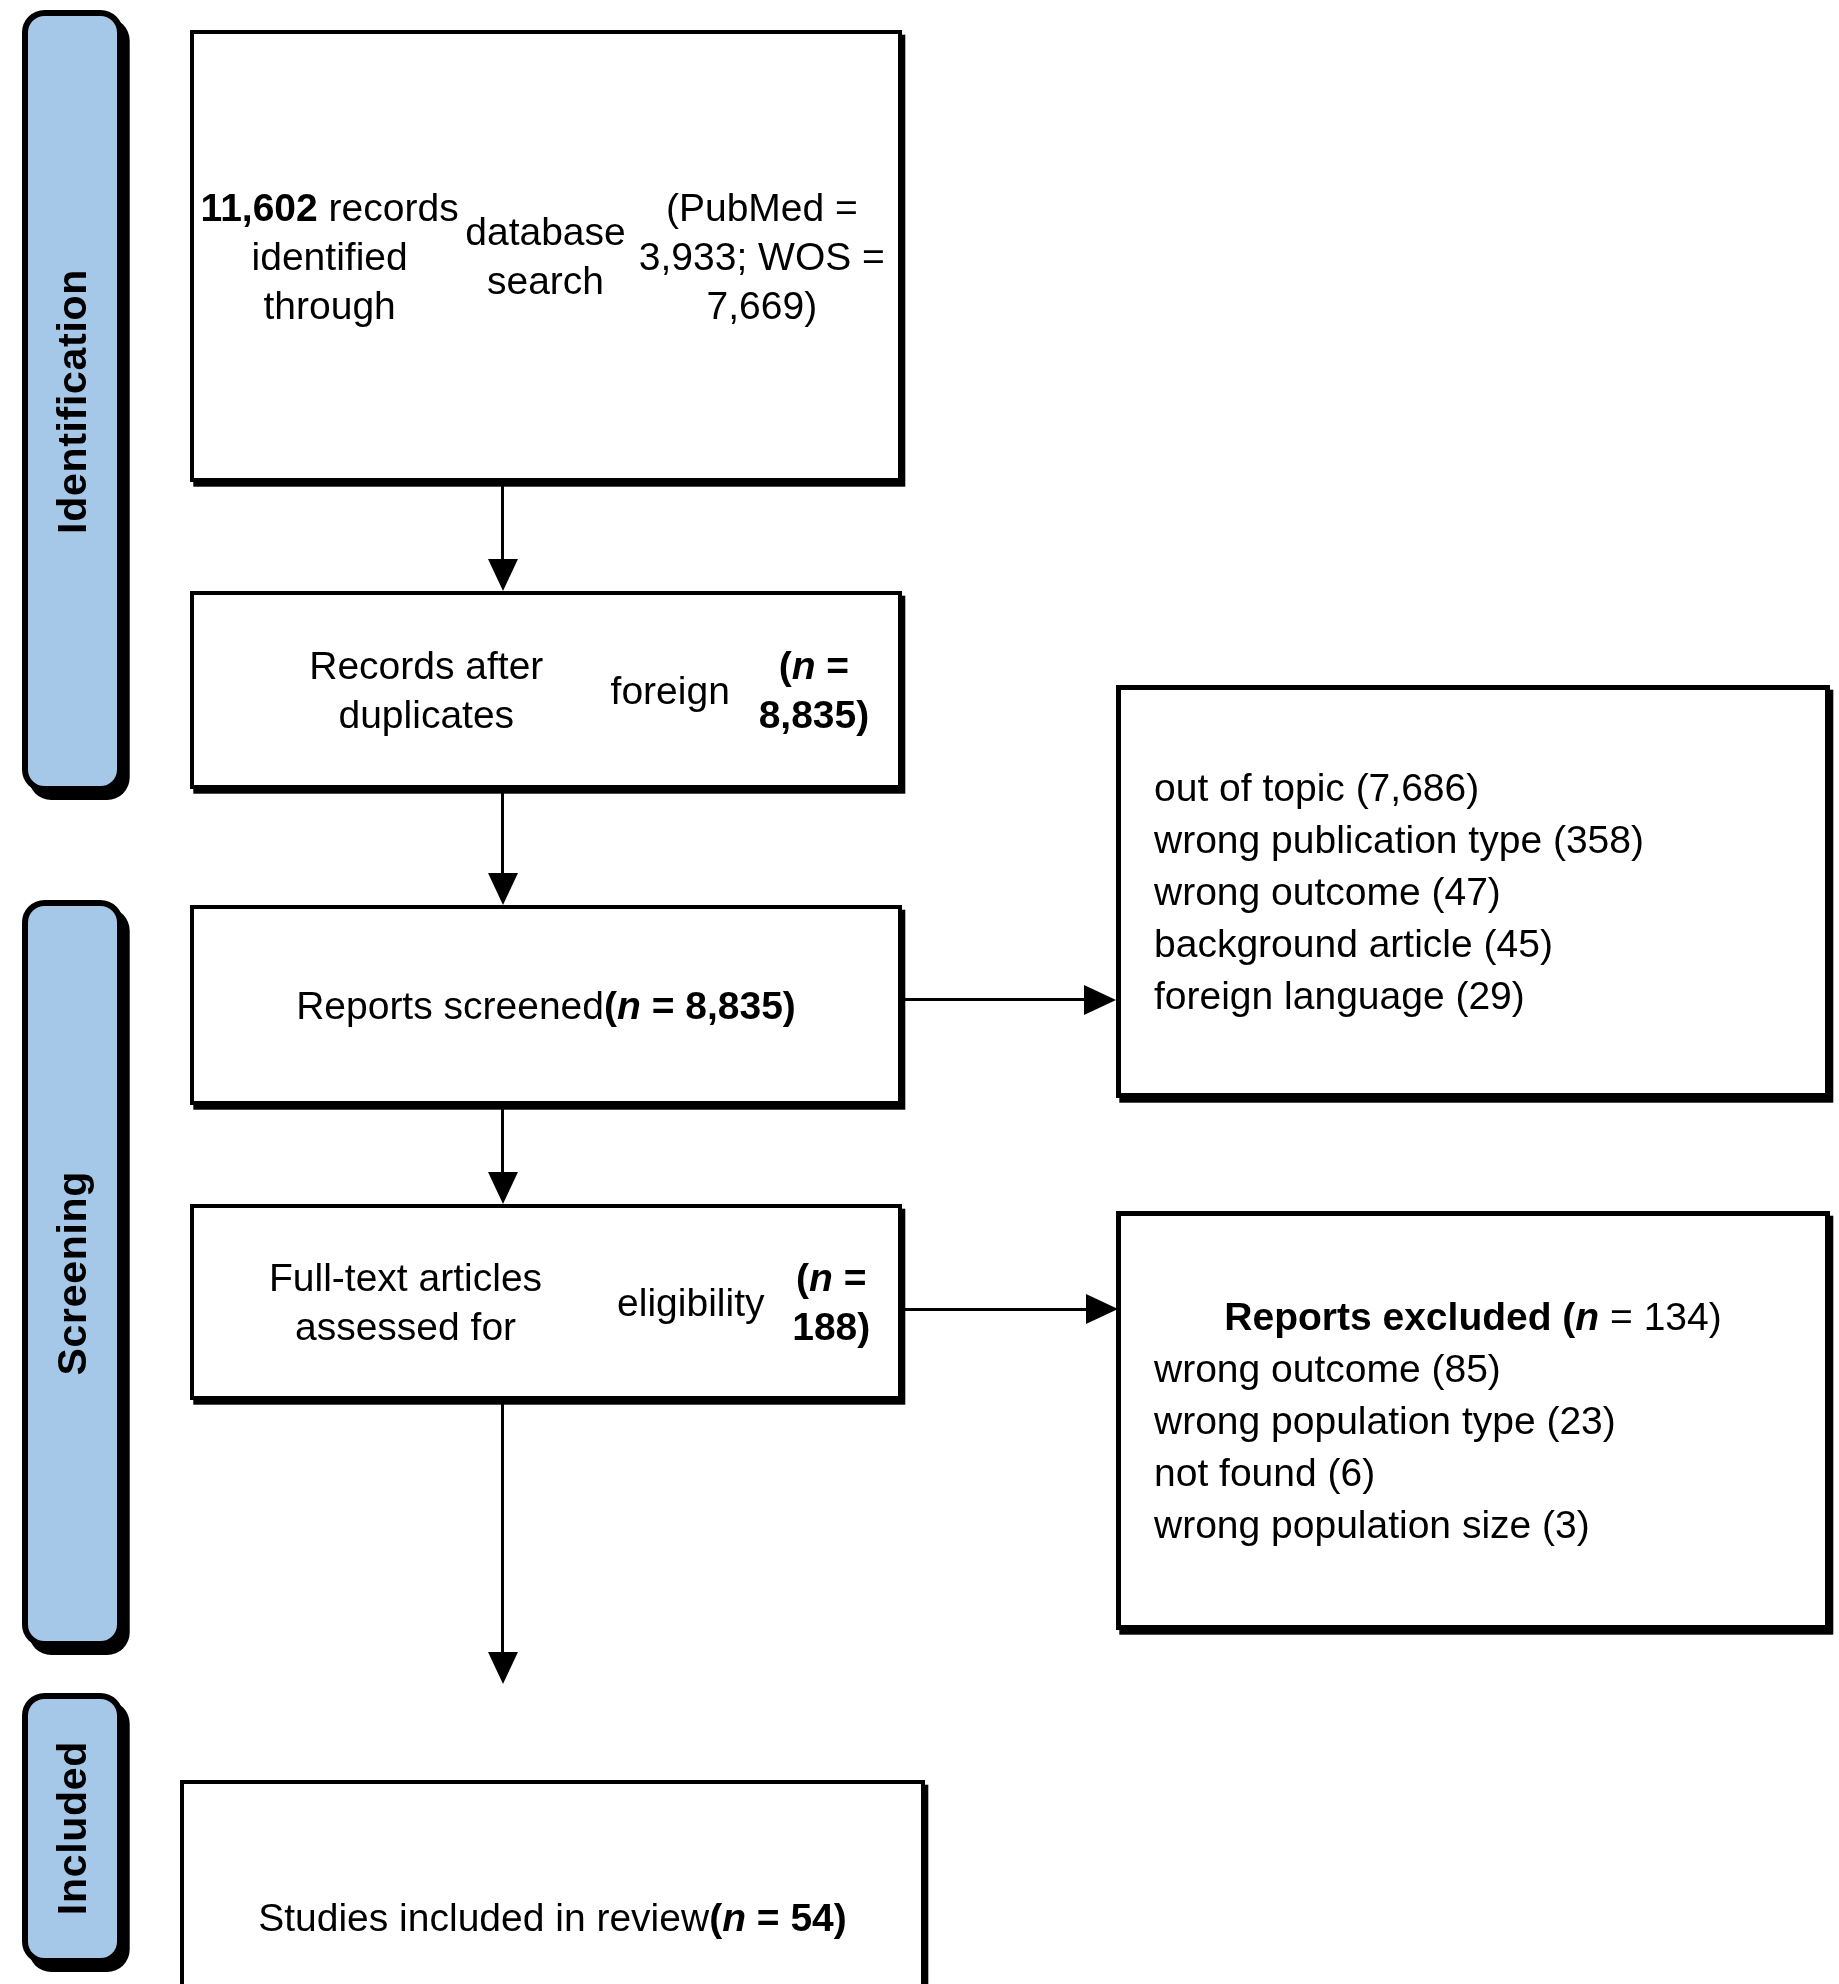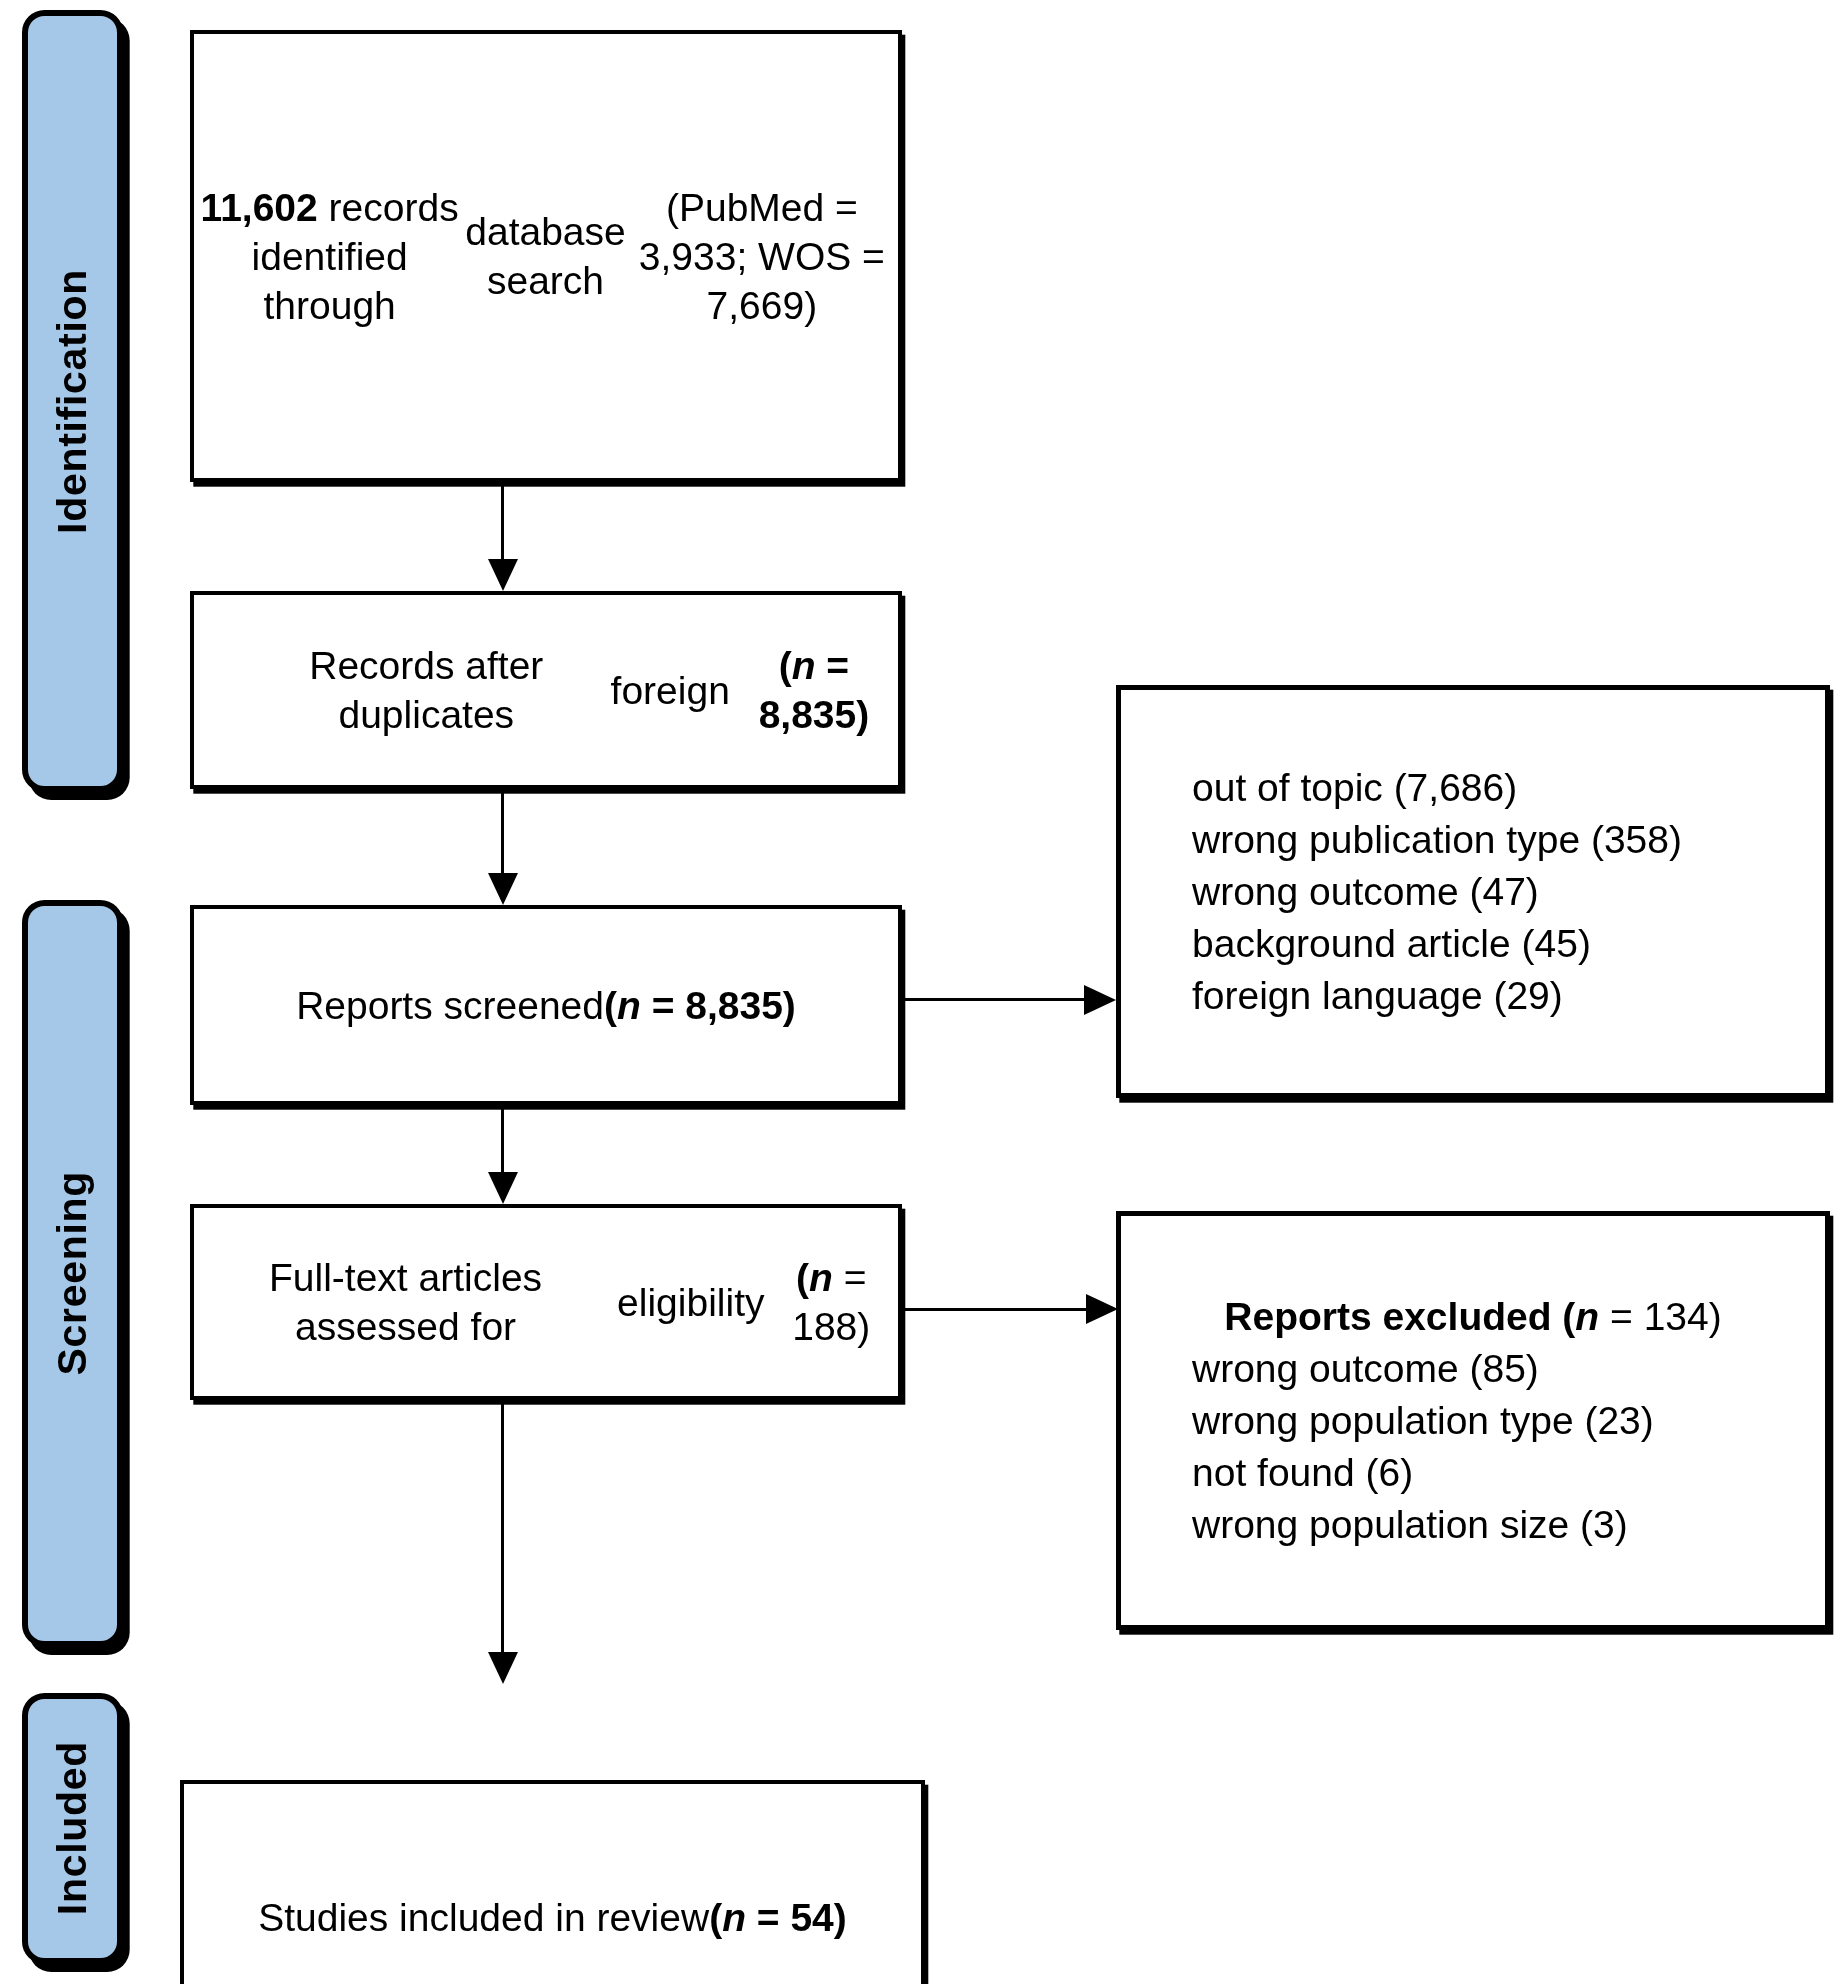--- a/index.html
+++ b/index.html
@@ -71,21 +71,21 @@
     box-shadow: 3.3px 4.7px 0 var(--line-color, #000);
     display: flex;
     flex-direction: column;
     justify-content: center;
     font-size: 39px;
     line-height: 52px;
   }
   .excl-screening { top: 685px; height: 413px; }
   .excl-fulltext  { top: 1211px; height: 419px; }
   .excl-title { text-align: center; font-weight: bold; }
-  .excl-item  { text-align: left; padding-left: 33px; margin-left: 38px; }
+  .excl-item  { text-align: left; padding-left: 33px; }
 
   
   .stem-v { position: absolute; width: 3.3px; background: var(--line-color, #000); }
   .stem-h { position: absolute; height: 3.3px; background: var(--line-color, #000); }
   .head-down {
     position: absolute; width: 0; height: 0;
     border-left: 15.3px solid transparent;
     border-right: 15.3px solid transparent;
     border-top: 32px solid var(--line-color, #000);
   }
@@ -136,21 +136,21 @@
   </div>
 
   <div class="flow-box flow-reports-screened">
     <div class="line"><span>Reports screened</span></div>
     <div class="line"><span style="font-weight: bold;">(</span><span style="font-weight: bold; font-style: italic;">n</span><span style="font-weight: bold;"> = 8,835)</span></div>
   </div>
 
   <div class="flow-box flow-fulltext-assessed">
     <div class="line"><span>Full-text articles assessed for</span></div>
     <div class="line"><span>eligibility</span></div>
-    <div class="line"><span style="font-weight: bold;">(</span><span style="font-weight: bold; font-style: italic;">n</span><span style="font-weight: normal;"> = 188)</span></div>
+    <div class="line"><span style="font-weight: bold;">(</span><span style="font-weight: bold; font-style: italic;">n</span><span style="font-weight: bold;"> = 188)</span></div>
   </div>
 
   <div class="flow-box flow-studies-included">
     <div class="line"><span>Studies included in review</span></div>
     <div class="line"><span style="font-weight: bold;">(</span><span style="font-weight: bold; font-style: italic;">n</span><span style="font-weight: bold;"> = 54)</span></div>
   </div>
 
   <div class="excl-box excl-screening">
     <div class="excl-item">out of topic (7,686)</div>
     <div class="excl-item">wrong publication type (358)</div>

